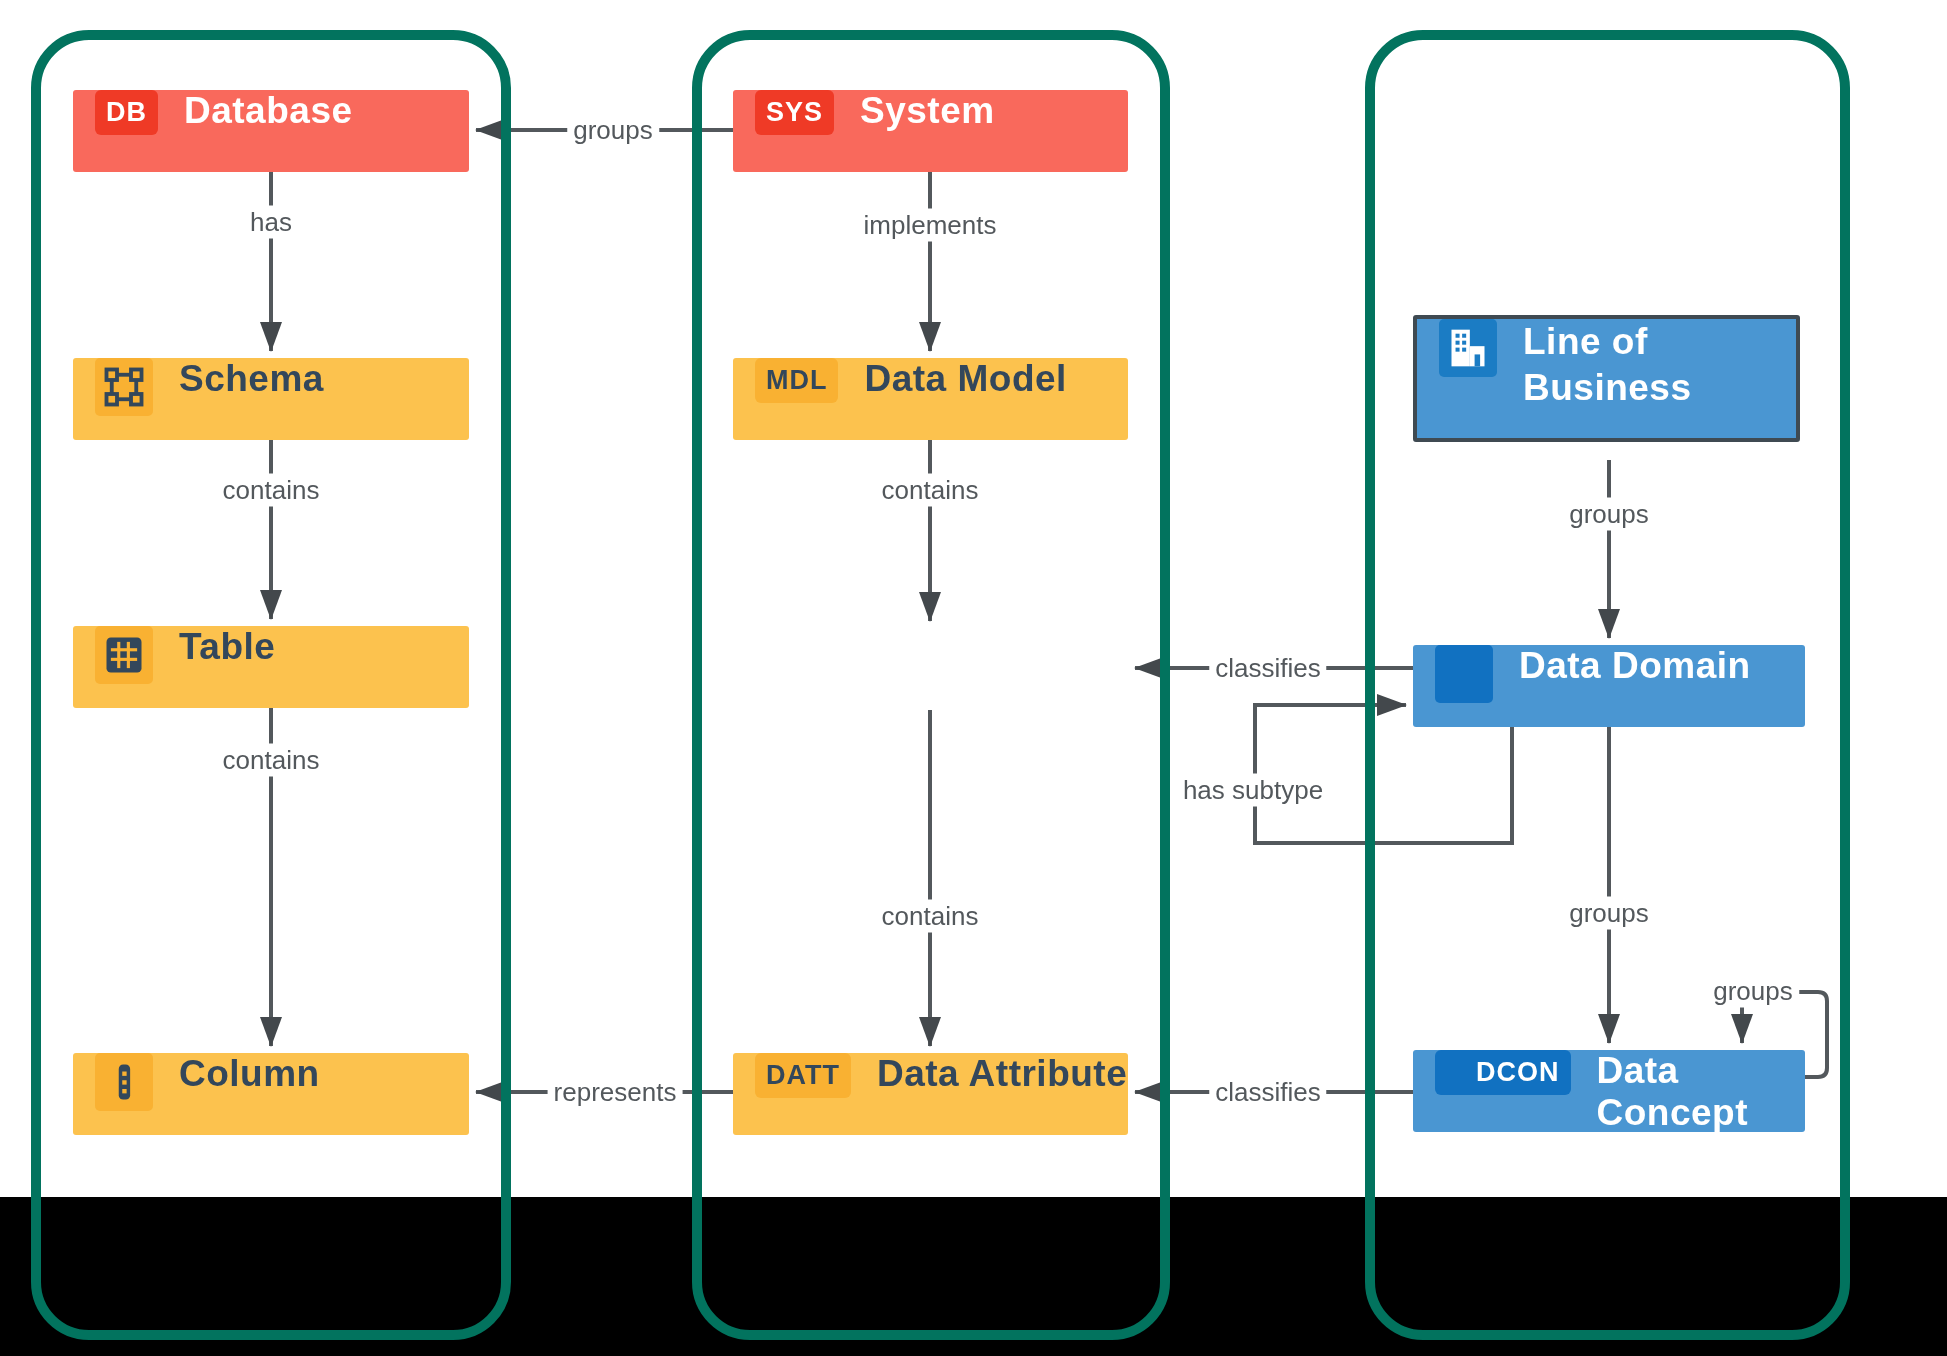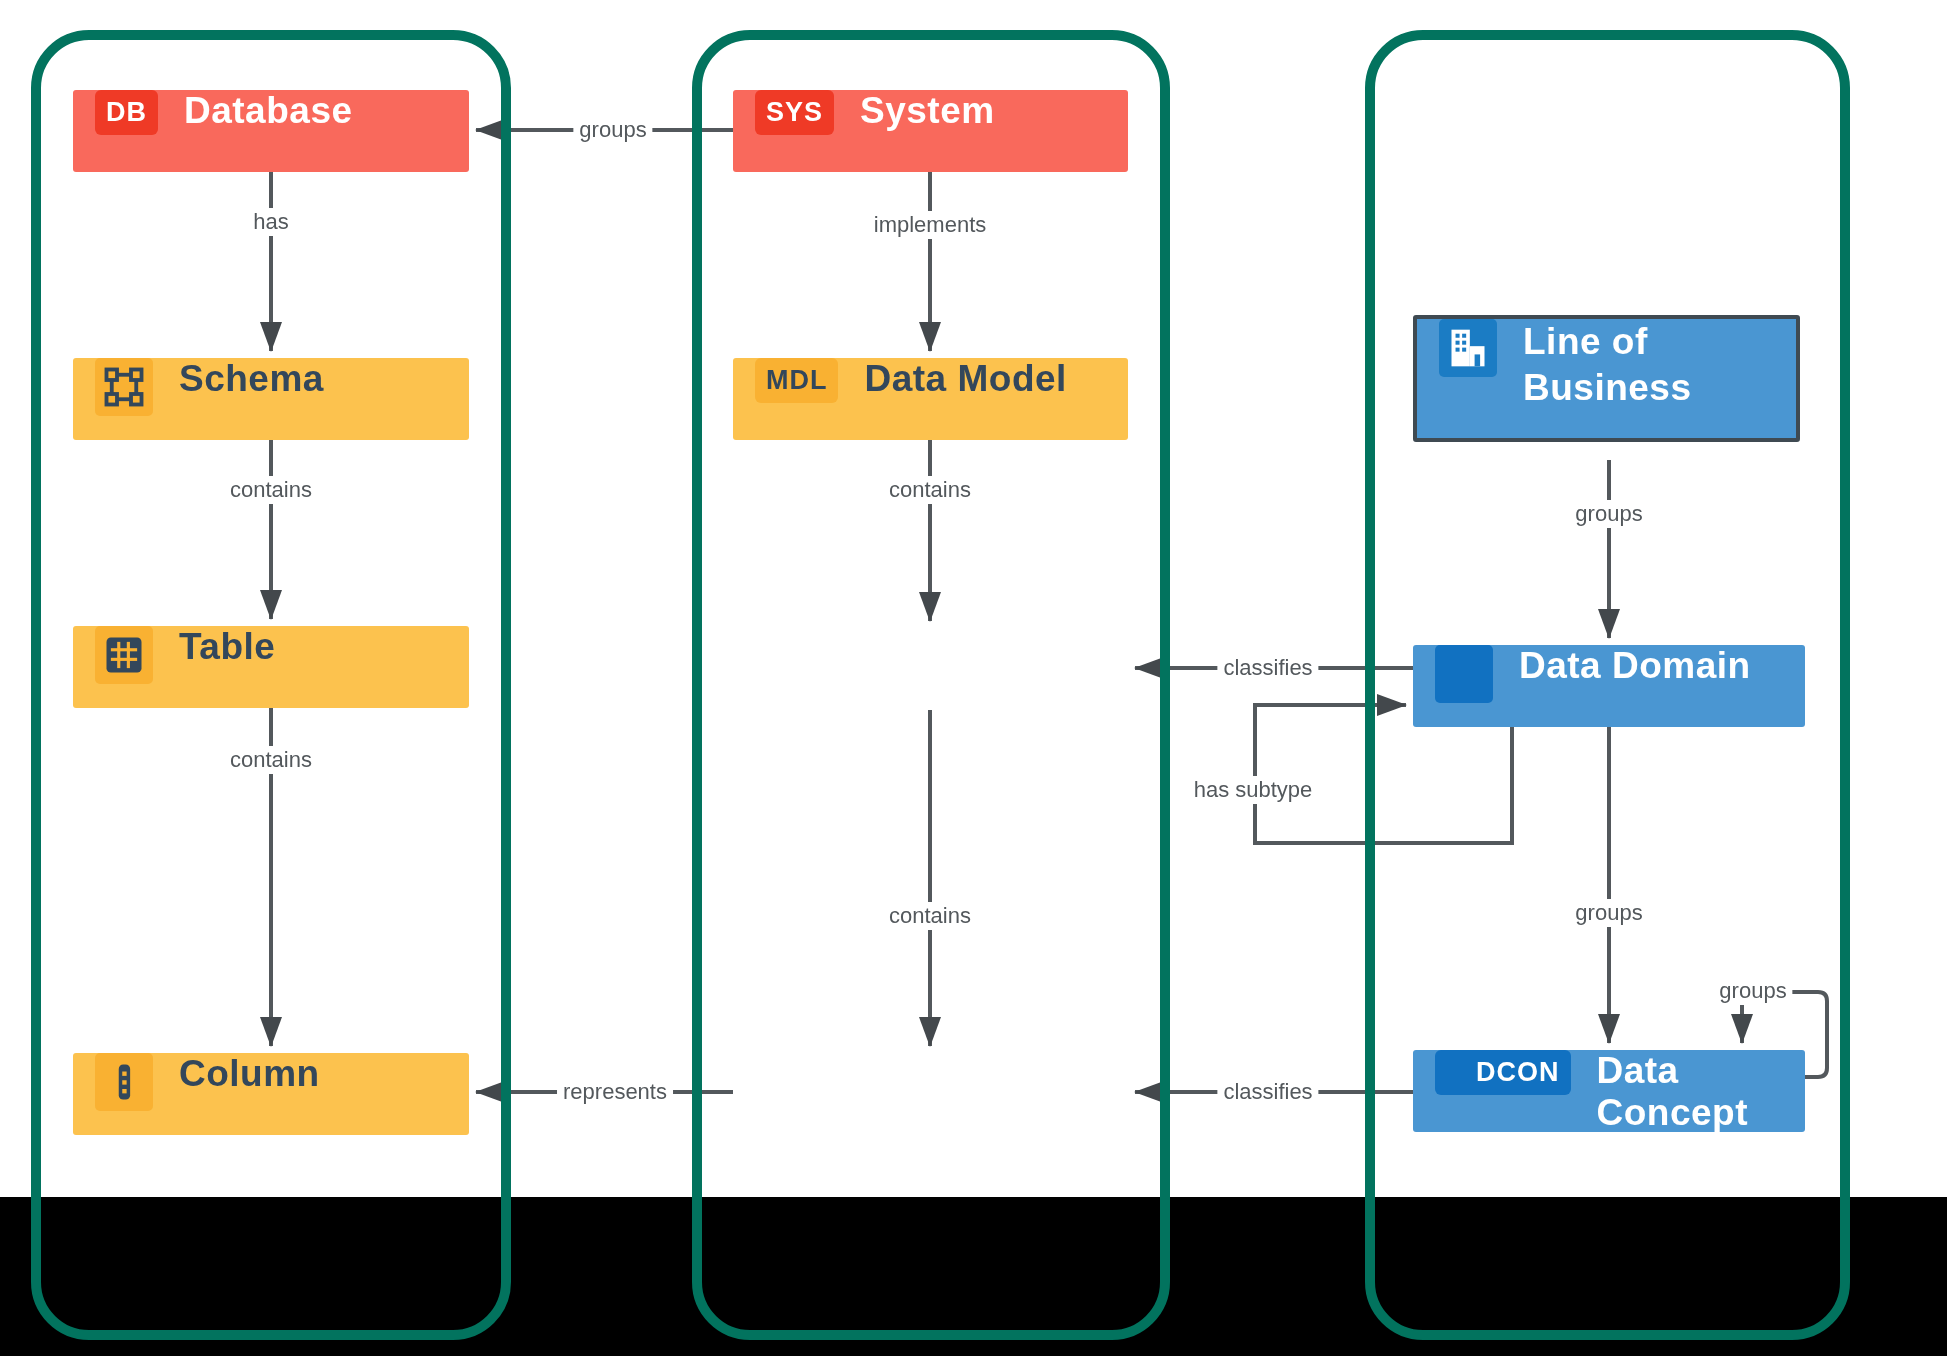--- a/index.html
+++ b/index.html
@@ -3,21 +3,21 @@
 <meta charset="utf-8">
 <style>
   html,body{margin:0;padding:0;background:#000;}
   .canvas{position:relative;width:1947px;height:1356px;background:#ffffff;overflow:hidden;
           font-family:"Liberation Sans", sans-serif;}
   .black-band{position:absolute;left:0;top:1197px;width:1947px;height:159px;
               background:var(--canvas-black,#000);z-index:1;}
   .edges-svg{position:absolute;left:0;top:0;z-index:2;}
   .edge{stroke:var(--edge-gray,#53585c);stroke-width:4;fill:none;}
   .edge-label{position:absolute;transform:translate(-50%,-50%);z-index:3;
-              background:#ffffff;color:var(--edge-gray,#53585c);font-size:22px;
+              background:#ffffff;color:var(--edge-gray,#53585c);font-size:26px;
               padding:1px 6px;white-space:nowrap;}
   .node{position:absolute;display:flex;align-items:flex-start;gap:26px;padding-left:22px;
         box-sizing:border-box;z-index:4;border-radius:3px;}
   .node-red{background:var(--node-red,#f9695c);}
   .node-yellow{background:var(--node-yellow,#fcc24e);}
   .node-blue{background:var(--node-blue,#4a96d2);}
   .node-title{font-size:37px;font-weight:bold;color:#ffffff;letter-spacing:.5px;}
   .node-yellow .node-title{color:var(--node-yellow-text,#33475b);}
   .badge-text{font-size:27px;font-weight:bold;border-radius:6px;padding:9px 11px;
               letter-spacing:1px;line-height:1;}
@@ -132,20 +132,24 @@
     <span class="badge-text badge-red">SYS</span>
     <span class="node-title">System</span>
   </div>
 
   <div class="node node-yellow" style="left:733px;top:358px;width:395px;height:82px">
     <span class="badge-text badge-yellow">MDL</span>
     <span class="node-title">Data Model</span>
   </div>
 
 
+  <div class="node node-yellow" style="left:733px;top:1053px;width:395px;height:82px">
+    <span class="badge-text badge-yellow">DATT</span>
+    <span class="node-title">Data Attribute</span>
+  </div>
 
   <div class="node node-blue lob-node" style="left:1413px;top:315px;width:387px;height:127px">
     <span class="badge-icon badge-lob">
       <svg width="44" height="44" viewBox="0 0 24 24">
         <rect x="3" y="2" width="10" height="20" fill="#ffffff"></rect>
         <g fill="#1b7cc4">
           <rect x="5.2" y="4.2" width="2.2" height="2.2"></rect>
             <rect x="8.8" y="4.2" width="2.2" height="2.2"></rect>
           <rect x="5.2" y="8" width="2.2" height="2.2"></rect>
             <rect x="8.8" y="8" width="2.2" height="2.2"></rect>

